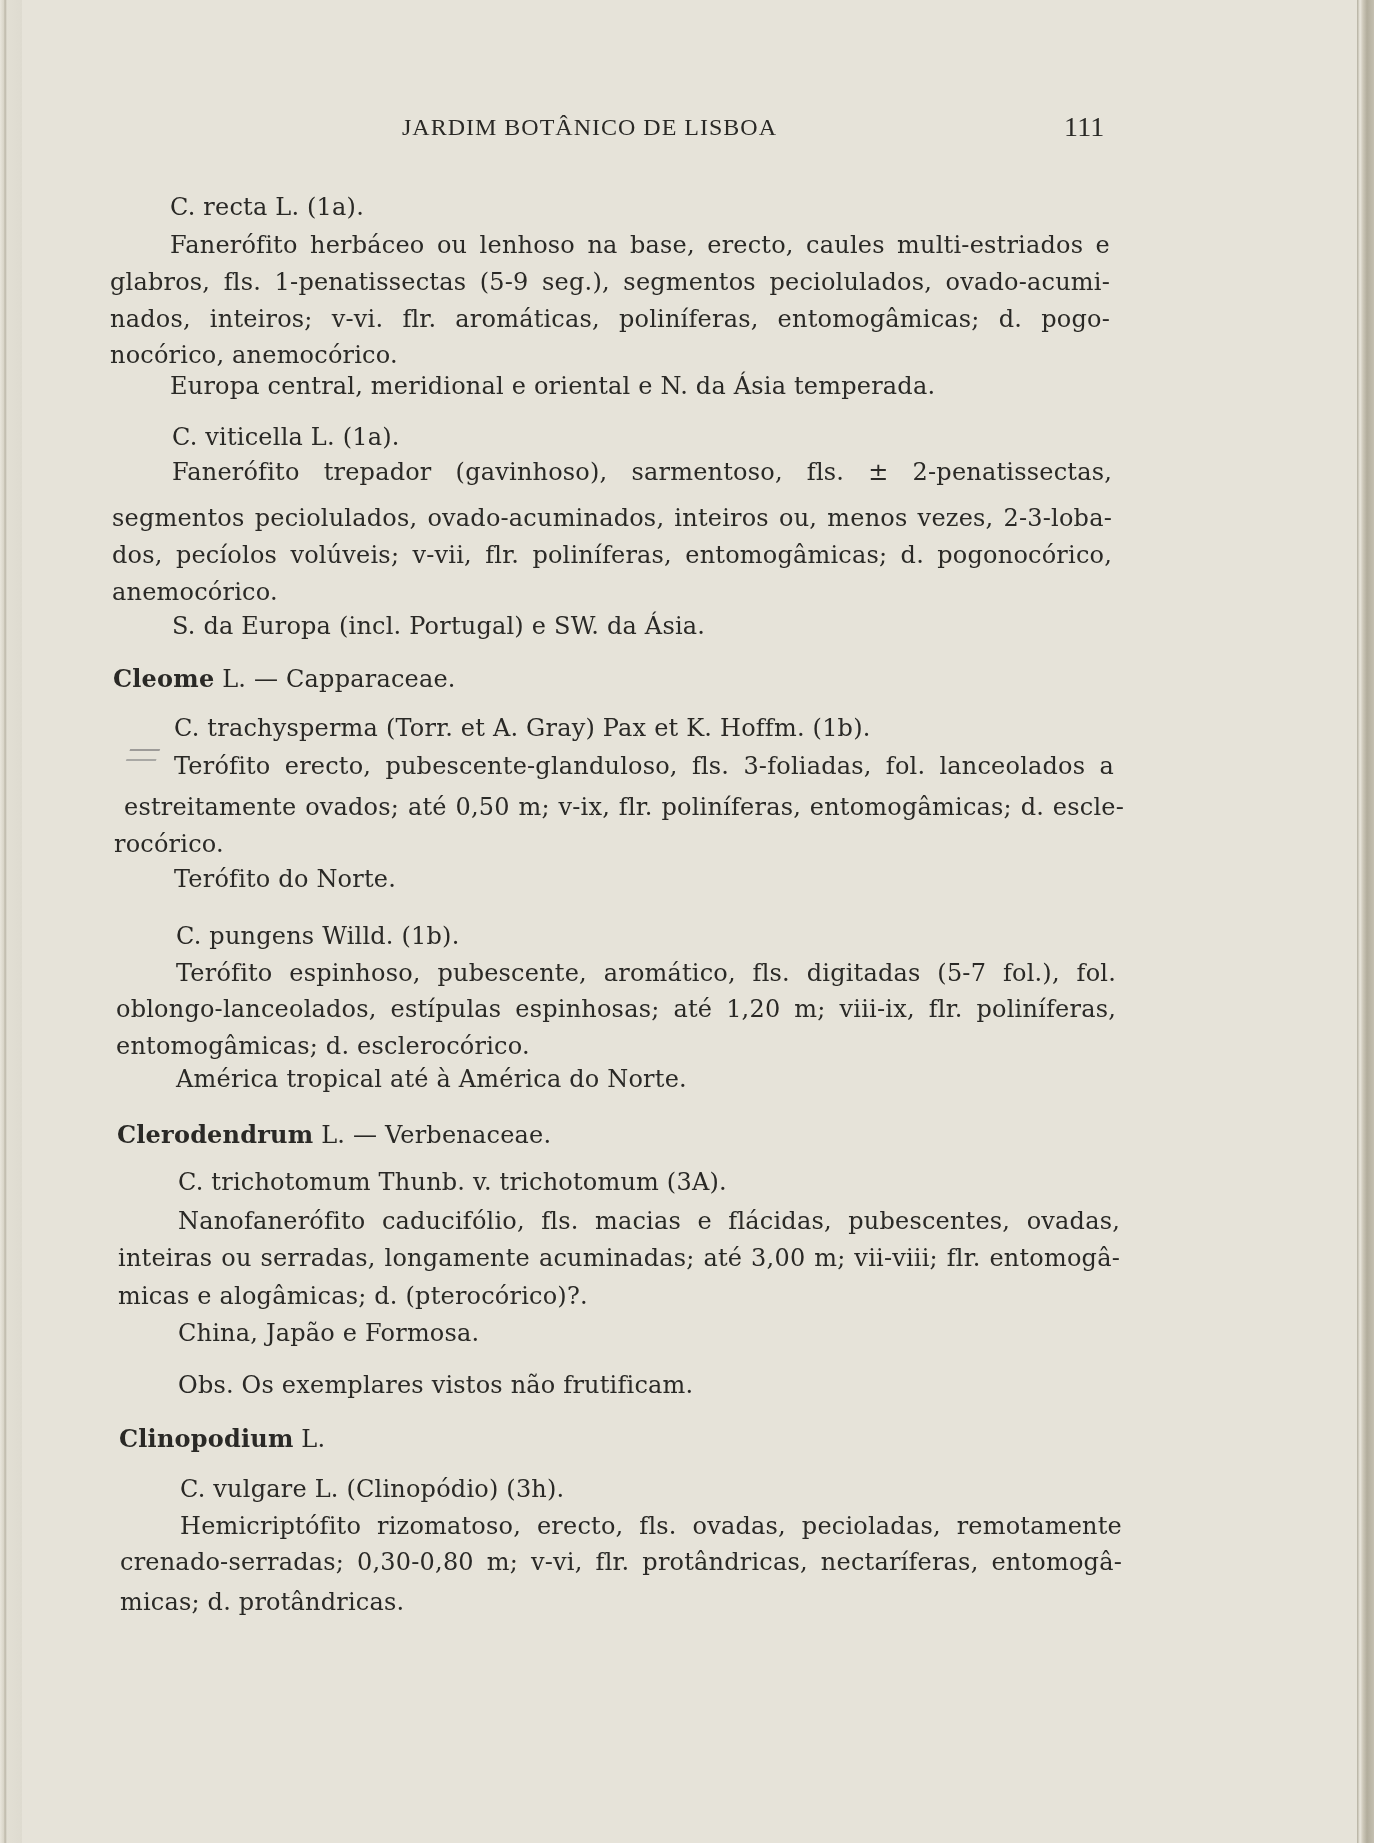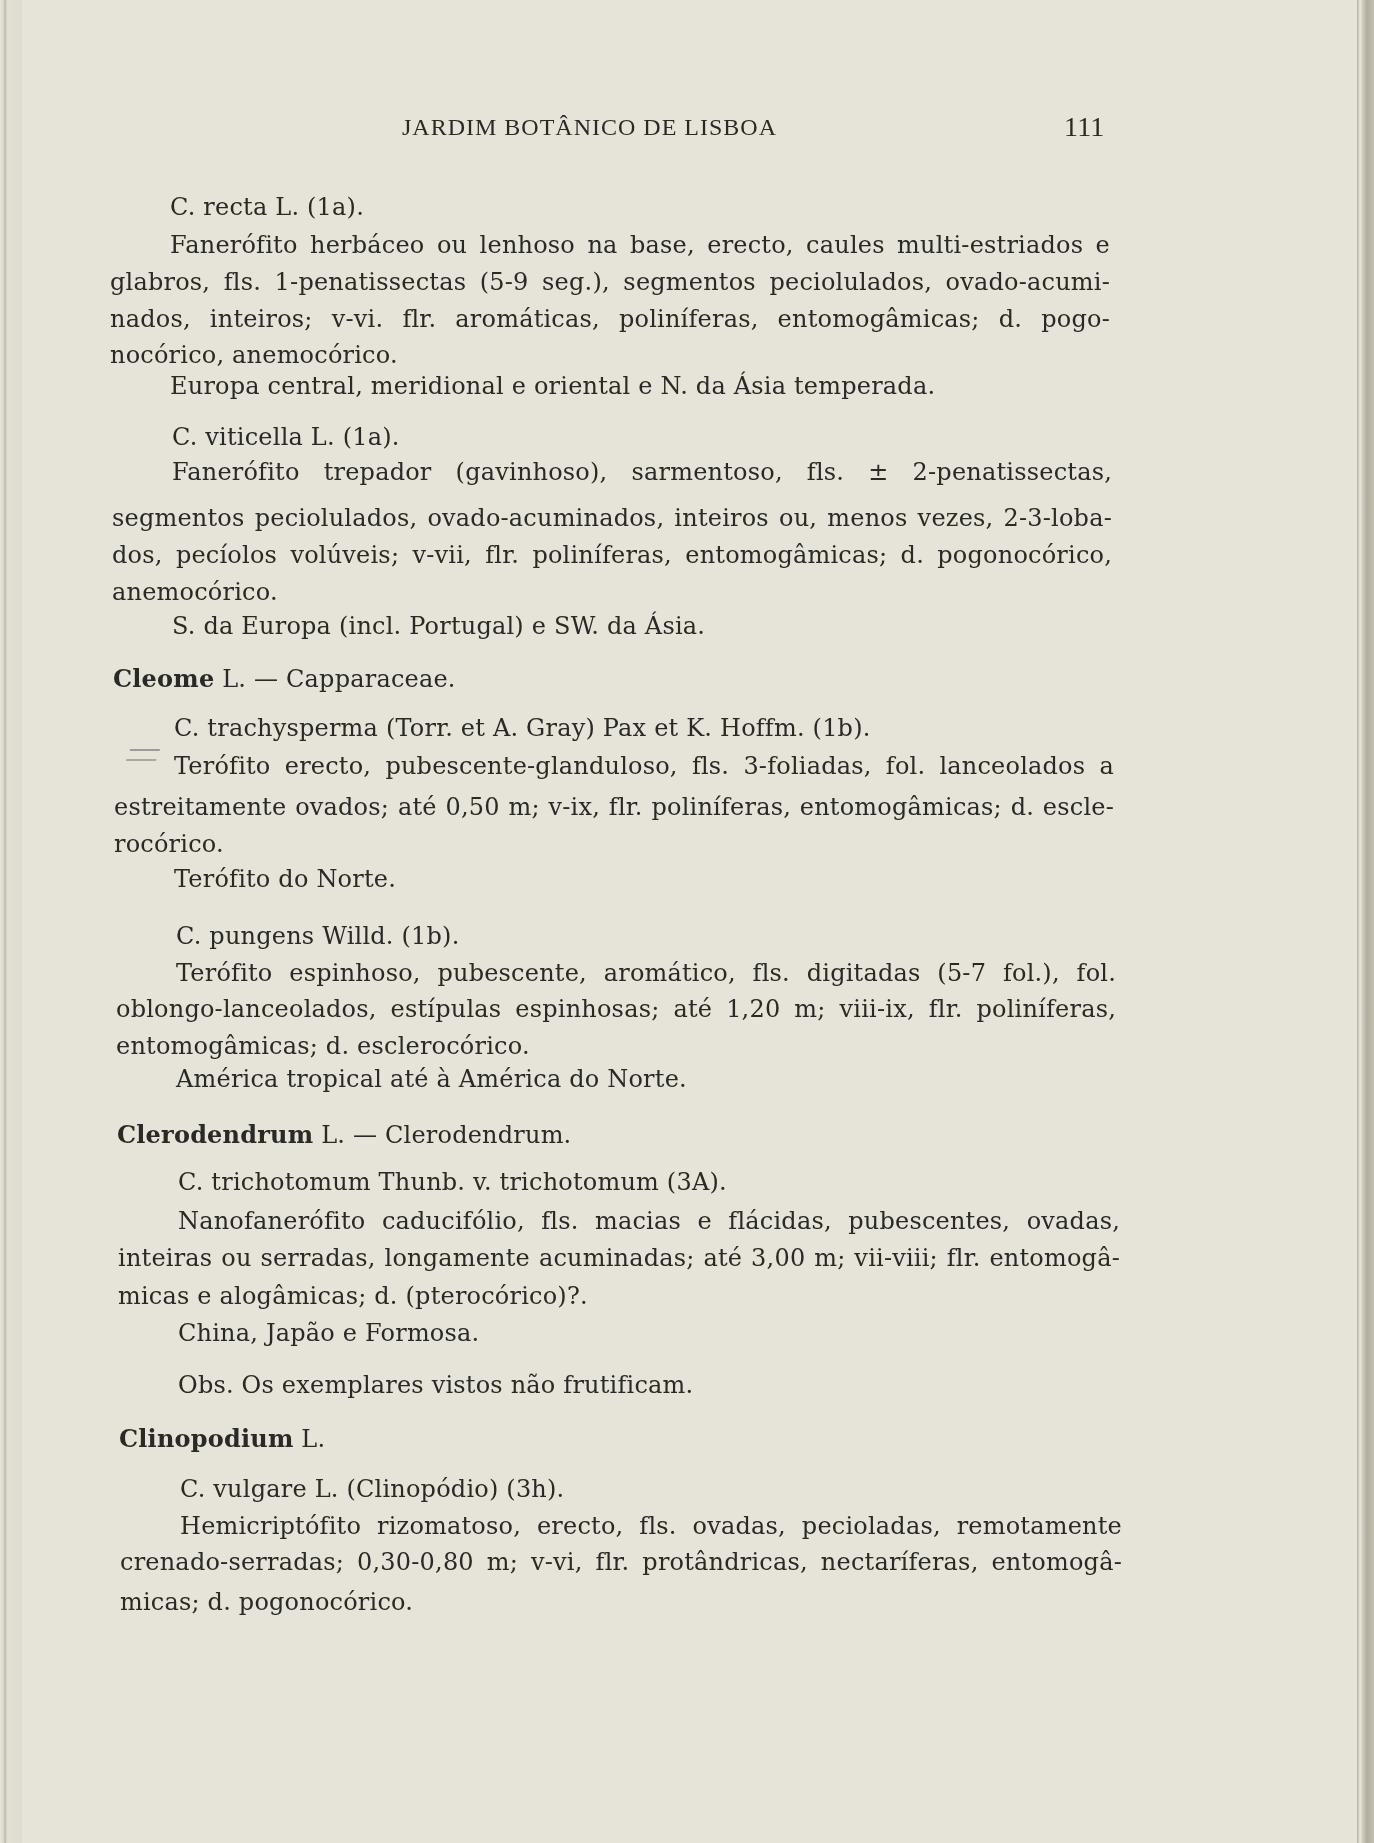--- a/index.html
+++ b/index.html
@@ -60,37 +60,37 @@
 <div class="line just" style="left:112px; top:503px; width:1000px;">segmentos peciolulados, ovado-acuminados, inteiros ou, menos vezes, 2-3-loba-</div>
 <div class="line just" style="left:112px; top:540px; width:1000px;">dos, pecíolos volúveis; v-vii, flr. poliníferas, entomogâmicas; d. pogonocórico,</div>
 <div class="line" style="left:112px; top:577px;">anemocórico.</div>
 <div class="line" style="left:172px; top:611px;">S. da Europa (incl. Portugal) e SW. da Ásia.</div>
 
 <div class="line" style="left:113px; top:664px;"><span class="bold">Cleome</span><span> L. — Capparaceae.</span></div>
 
 <div class="line" style="left:174px; top:713px;"><span class="it">C. trachysperma</span><span> (Torr. et A. Gray) Pax et K. Hoffm. (1b).</span></div>
 <div class="mark"></div>
 <div class="line just" style="left:174px; top:751px; width:940px;">Terófito erecto, pubescente-glanduloso, fls. 3-foliadas, fol. lanceolados a</div>
-<div class="line just" style="left:114px; top:792px; width:1000px;">estreitamente ovados; até 0,50 m; v-ix, flr. poliníferas, entomogâmicas; d. escle-</div>
+<div class="line just" style="left:124px; top:792px; width:1000px;">estreitamente ovados; até 0,50 m; v-ix, flr. poliníferas, entomogâmicas; d. escle-</div>
 <div class="line" style="left:114px; top:829px;">rocórico.</div>
 <div class="line" style="left:174px; top:864px;">Terófito do Norte.</div>
 
 <div class="line" style="left:176px; top:921px;"><span class="it">C. pungens</span><span> Willd. (1b).</span></div>
 <div class="line just" style="left:176px; top:958px; width:940px;">Terófito espinhoso, pubescente, aromático, fls. digitadas (5-7 fol.), fol.</div>
 <div class="line just" style="left:116px; top:994px; width:1000px;">oblongo-lanceolados, estípulas espinhosas; até 1,20 m; viii-ix, flr. poliníferas,</div>
 <div class="line" style="left:116px; top:1031px;">entomogâmicas; d. esclerocórico.</div>
 <div class="line" style="left:176px; top:1064px;">América tropical até à América do Norte.</div>
 
-<div class="line" style="left:117px; top:1120px;"><span class="bold">Clerodendrum</span><span> L. — Clerodendrum.</span></div>
+<div class="line" style="left:117px; top:1120px;"><span class="bold">Clerodendrum</span><span> L. — Verbenaceae.</span></div>
 
 <div class="line" style="left:178px; top:1167px;"><span class="it">C. trichotomum</span><span> Thunb. v. </span><span class="it">trichotomum</span><span> (3A).</span></div>
 <div class="line just" style="left:178px; top:1206px; width:942px;">Nanofanerófito caducifólio, fls. macias e flácidas, pubescentes, ovadas,</div>
 <div class="line just" style="left:118px; top:1243px; width:1002px;">inteiras ou serradas, longamente acuminadas; até 3,00 m; vii-viii; flr. entomogâ-</div>
 <div class="line" style="left:118px; top:1281px;">micas e alogâmicas; d. (pterocórico)?.</div>
 <div class="line" style="left:178px; top:1318px;">China, Japão e Formosa.</div>
 <div class="line" style="left:178px; top:1370px;">Obs. Os exemplares vistos não frutificam.</div>
 
 <div class="line" style="left:119px; top:1424px;"><span class="bold">Clinopodium</span><span> L.</span></div>
 
 <div class="line" style="left:180px; top:1474px;"><span class="it">C. vulgare</span><span> L. (Clinopódio) (3h).</span></div>
 <div class="line just" style="left:180px; top:1511px; width:942px;">Hemicriptófito rizomatoso, erecto, fls. ovadas, pecioladas, remotamente</div>
 <div class="line just" style="left:120px; top:1547px; width:1002px;">crenado-serradas; 0,30-0,80 m; v-vi, flr. protândricas, nectaríferas, entomogâ-</div>
-<div class="line" style="left:120px; top:1587px;">micas; d. pogonocórico.</div>
+<div class="line" style="left:120px; top:1587px;">micas; d. protândricas.</div>
 
 </body></html>

